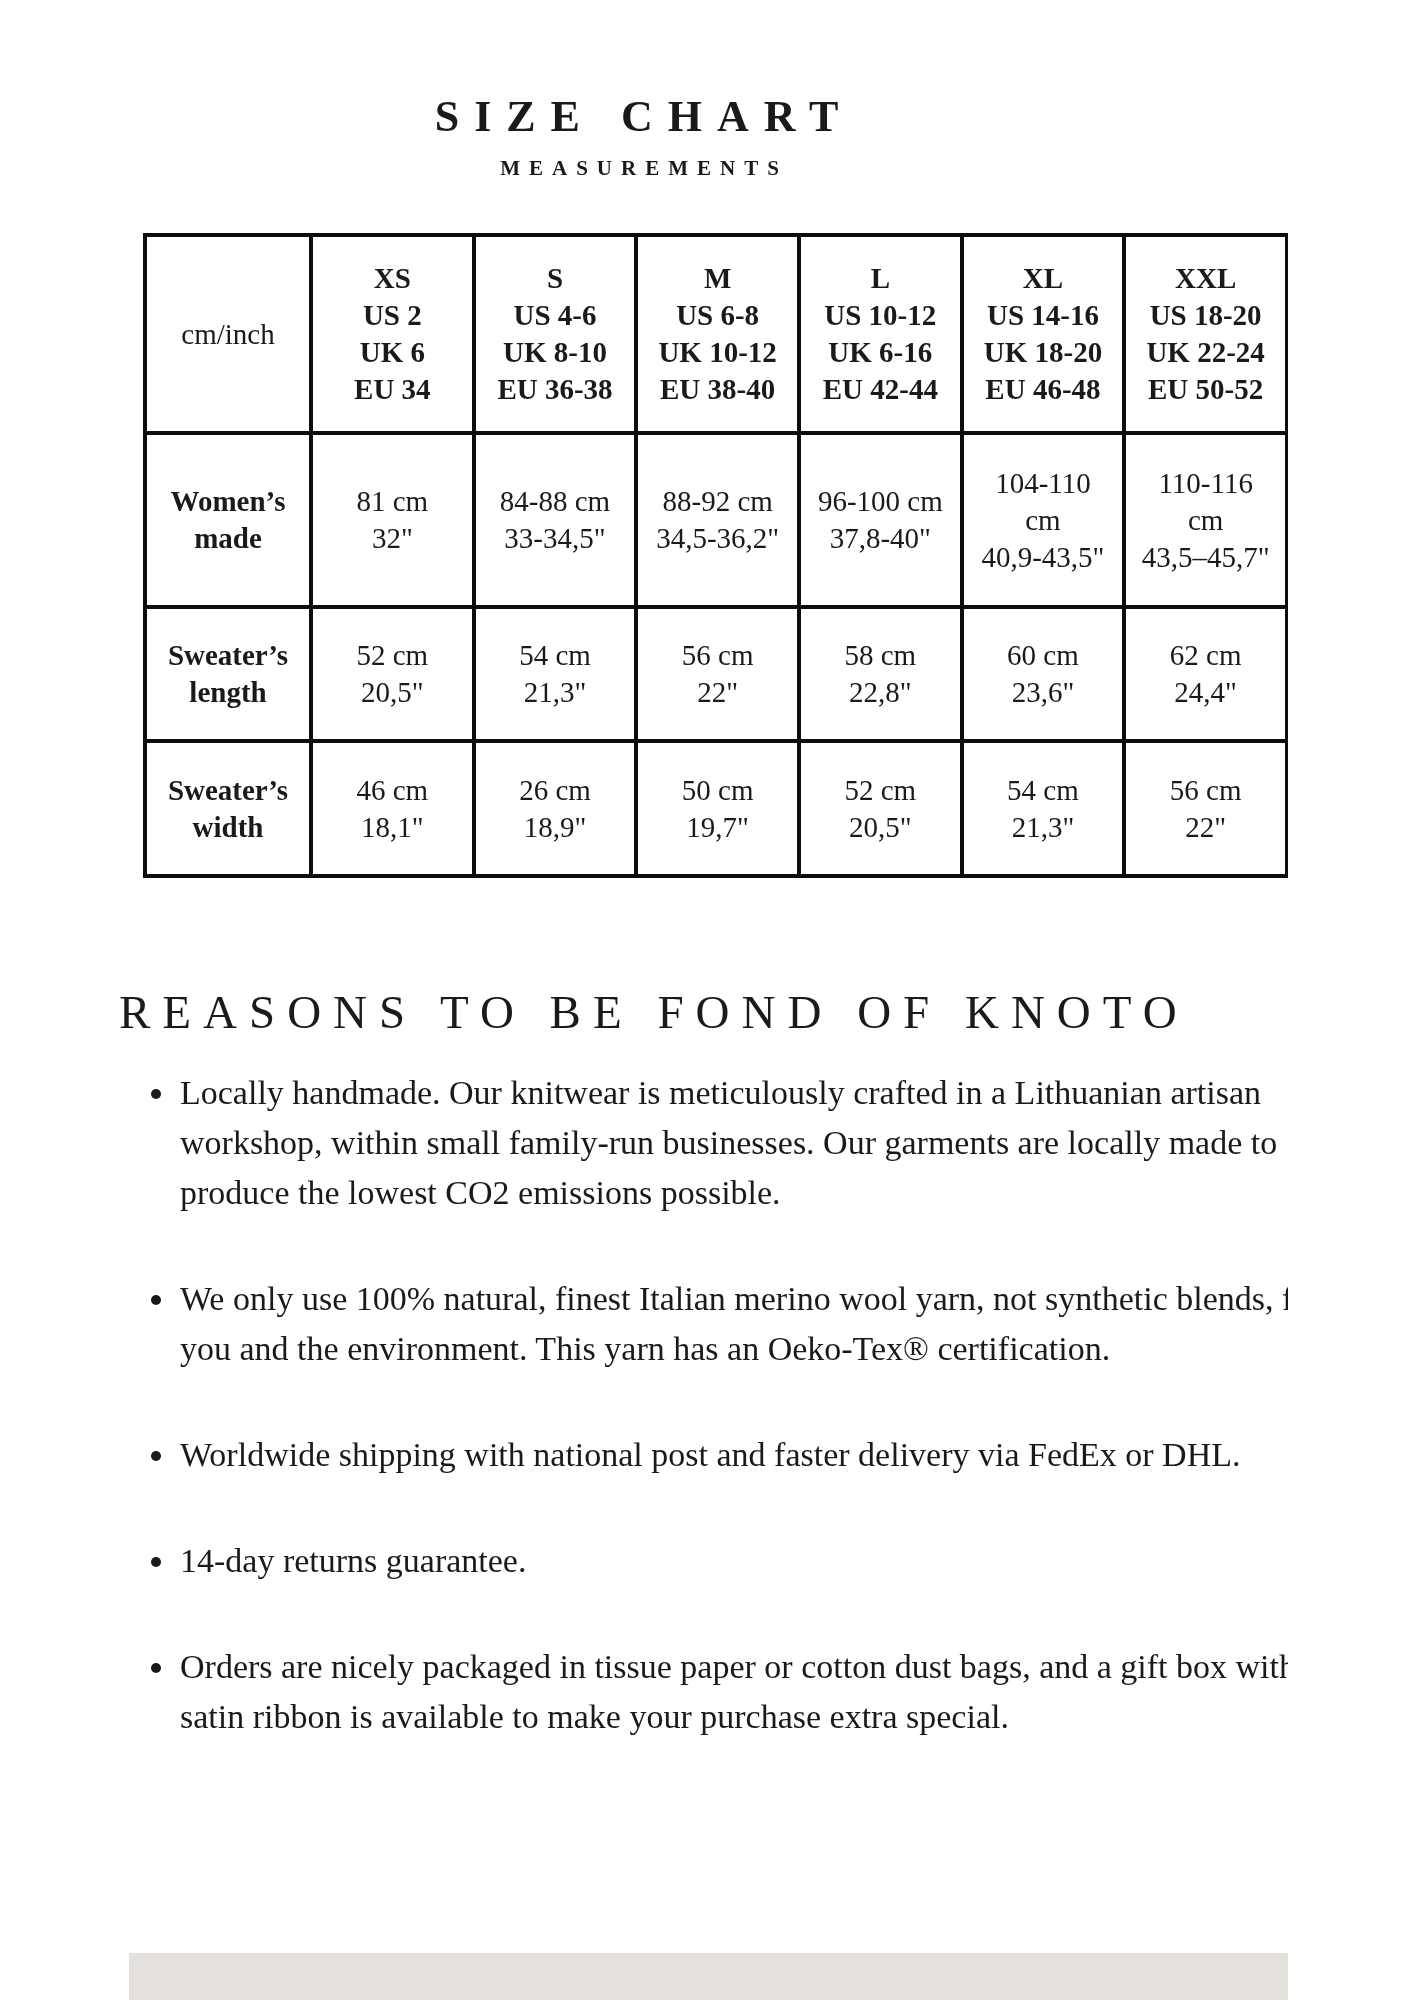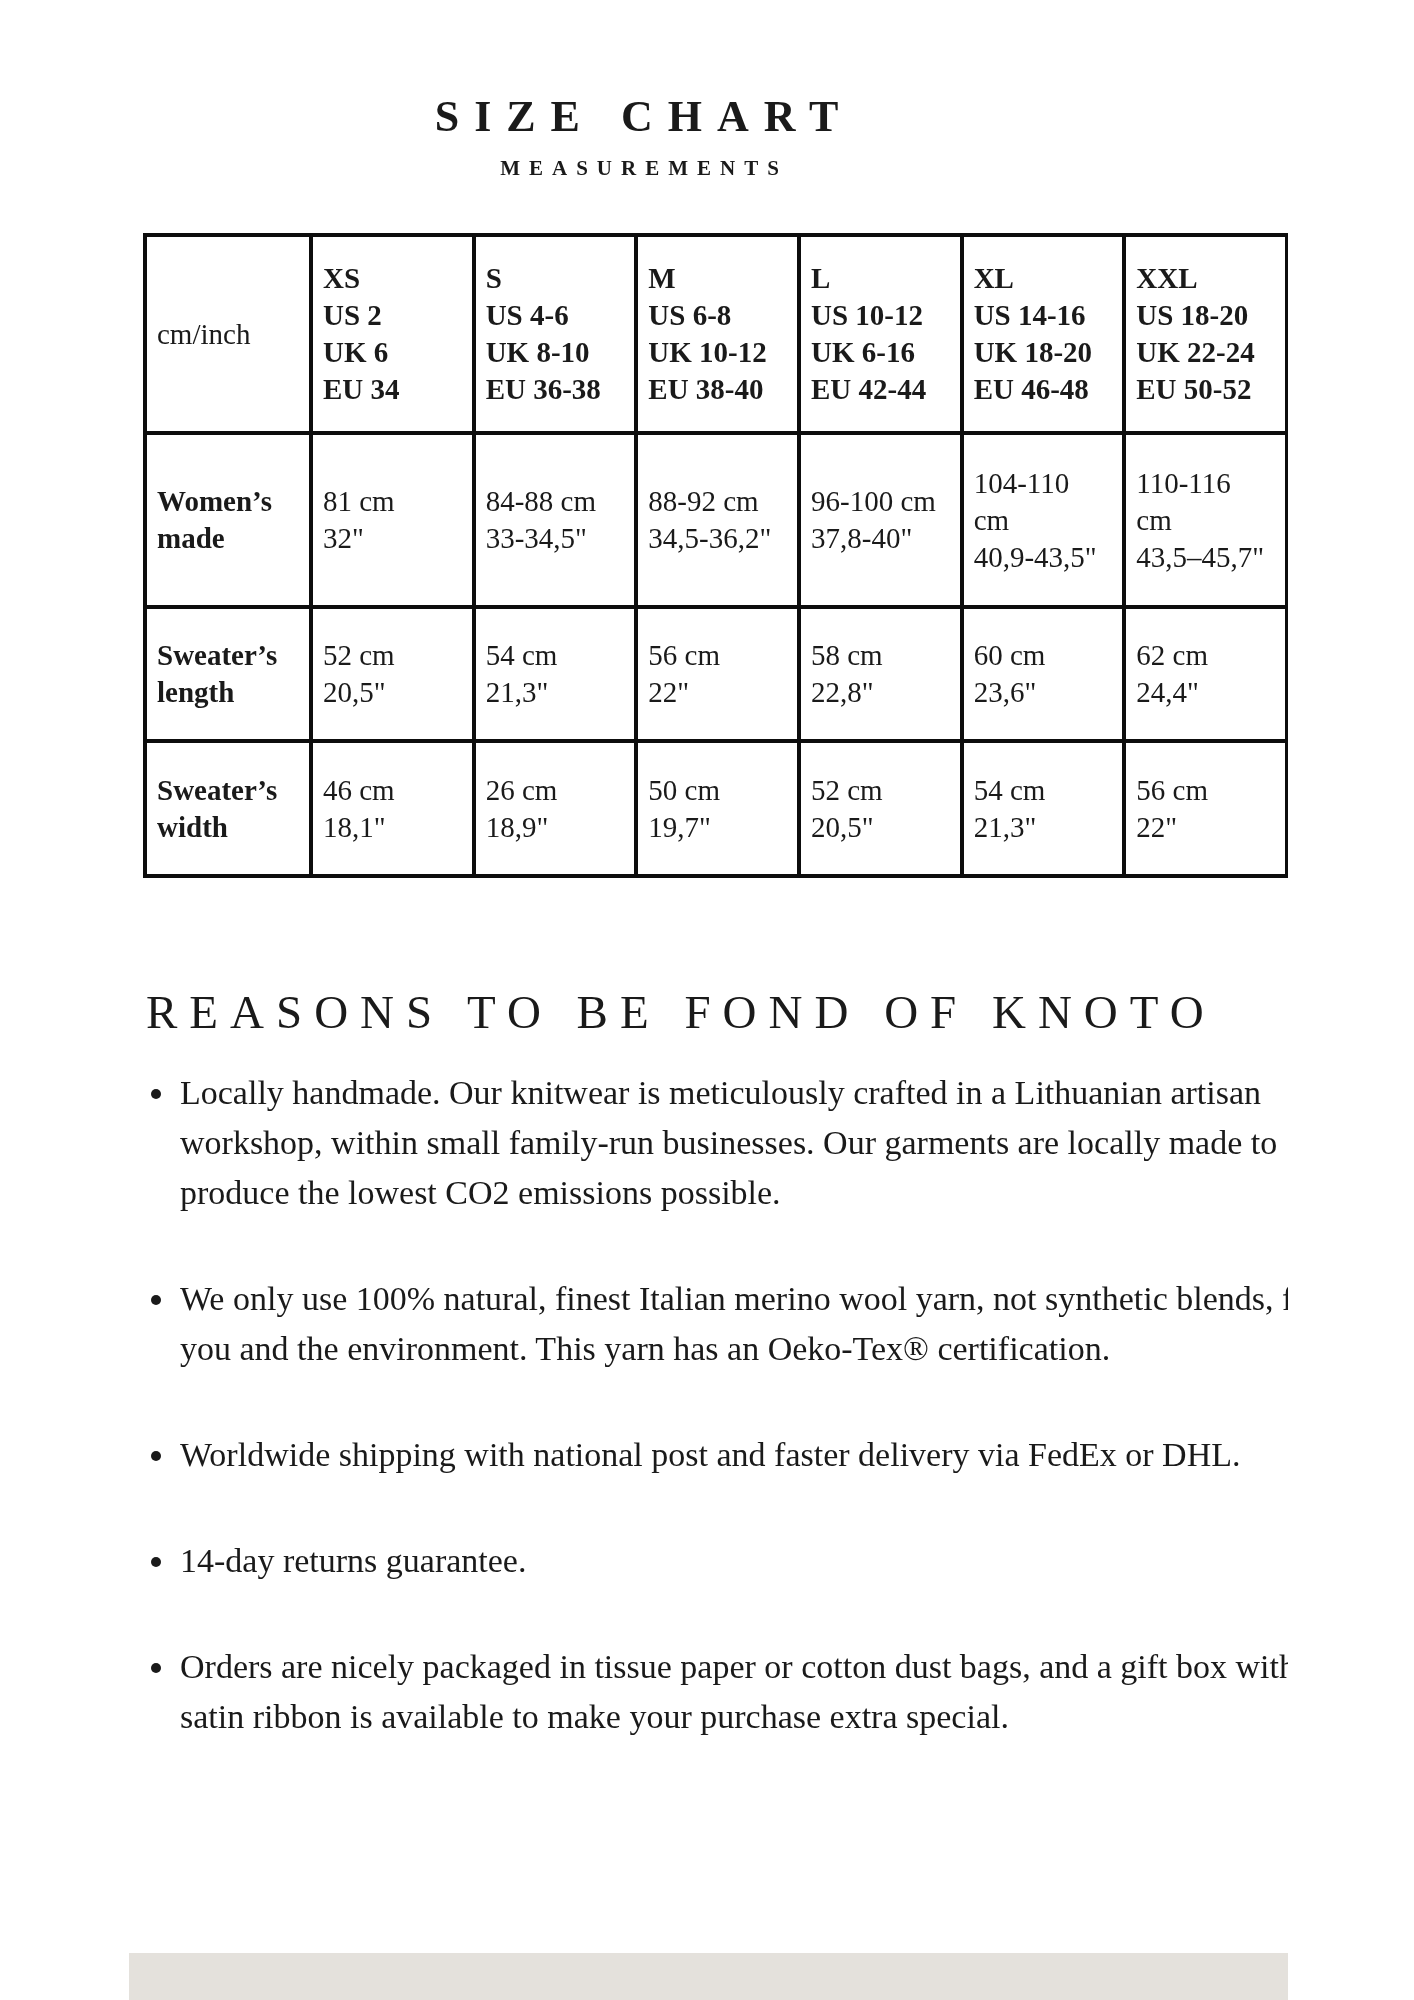--- a/index.html
+++ b/index.html
@@ -21,31 +21,31 @@
     text-align:center;font-size:21px;font-weight:700;
     letter-spacing:9px;line-height:1.1;
   }
   table.size-table{
     position:absolute;top:233px;left:143px;
     width:1146px;border-collapse:collapse;table-layout:fixed;
   }
   table.size-table col.c0{width:166px;}
   table.size-table td{
     border:4px solid #0d0d0d;
-    vertical-align:middle;
+    text-align:center;vertical-align:middle;
     font-size:29px;padding:6px 10px;
   }
   tr.r-head td{height:182px;}
   tr.r-bust td{height:158px;}
   tr.r-len td{height:118px;}
   tr.r-wid td{height:119px;}
   .line{display:block;white-space:pre-line;line-height:37px;}
   .b{font-weight:700;}
   .reasons-heading{
-    position:absolute;top:985px;left:146px;
+    position:absolute;top:985px;left:119px;
     font-size:47px;font-weight:500;letter-spacing:12px;
     line-height:1.15;white-space:nowrap;margin:0;
   }
   ul.reasons-list{
     position:absolute;top:1068px;left:133px;width:1192px;
     margin:0;padding:0 0 0 45px;
     list-style:disc outside;
   }
   ul.reasons-list li{
     font-size:34px;line-height:50px;

